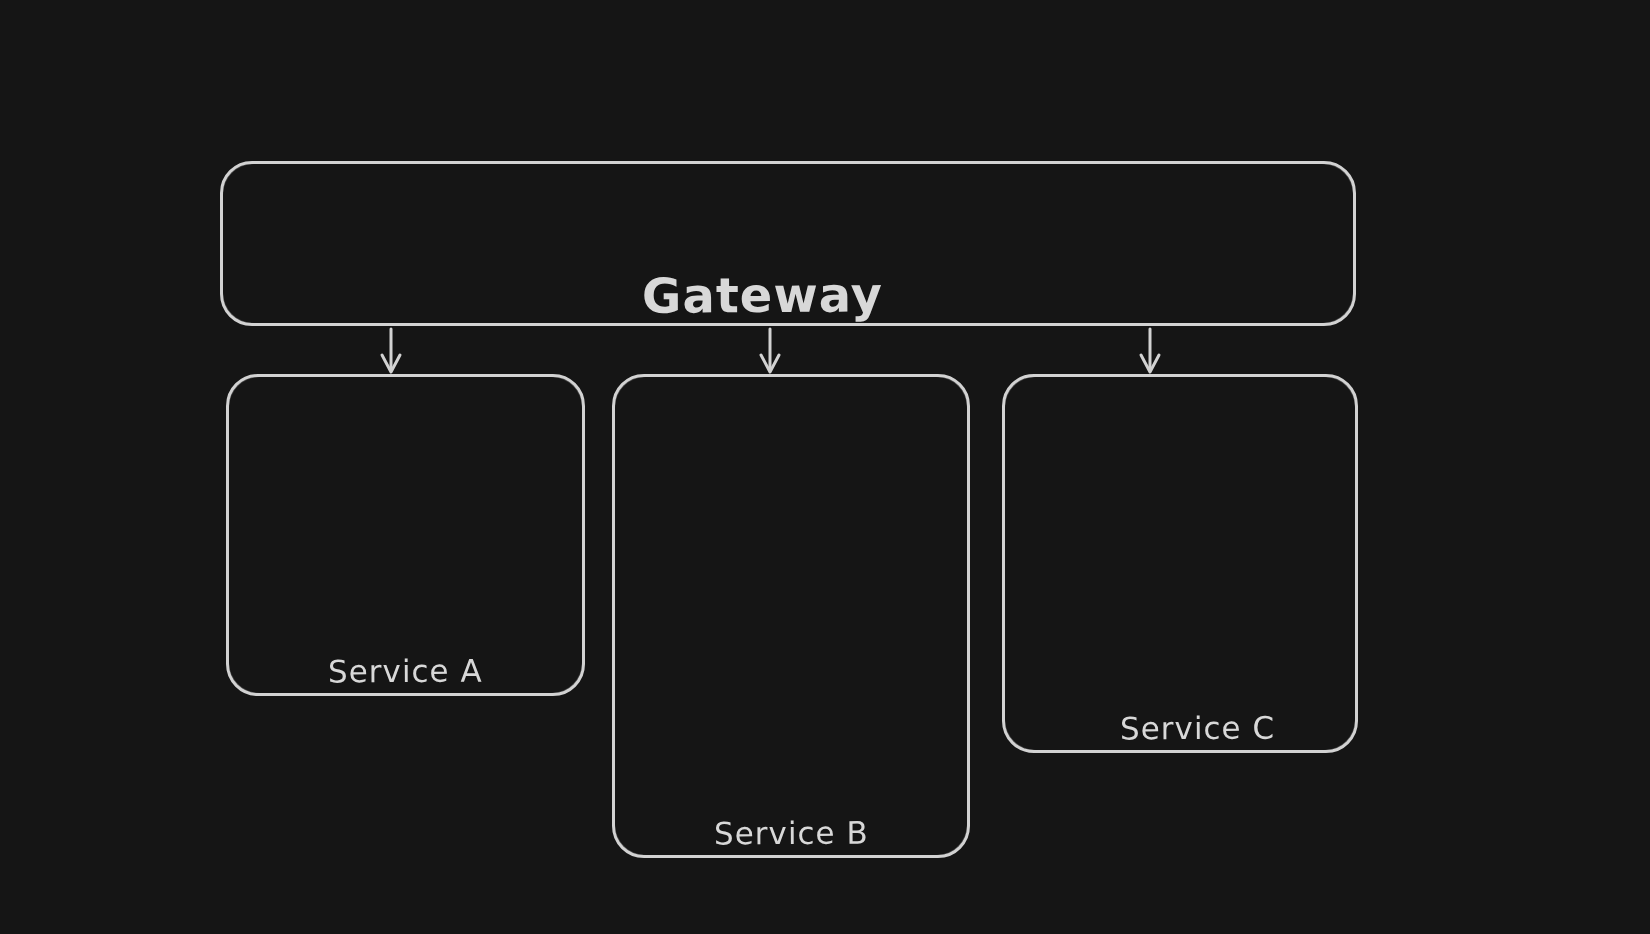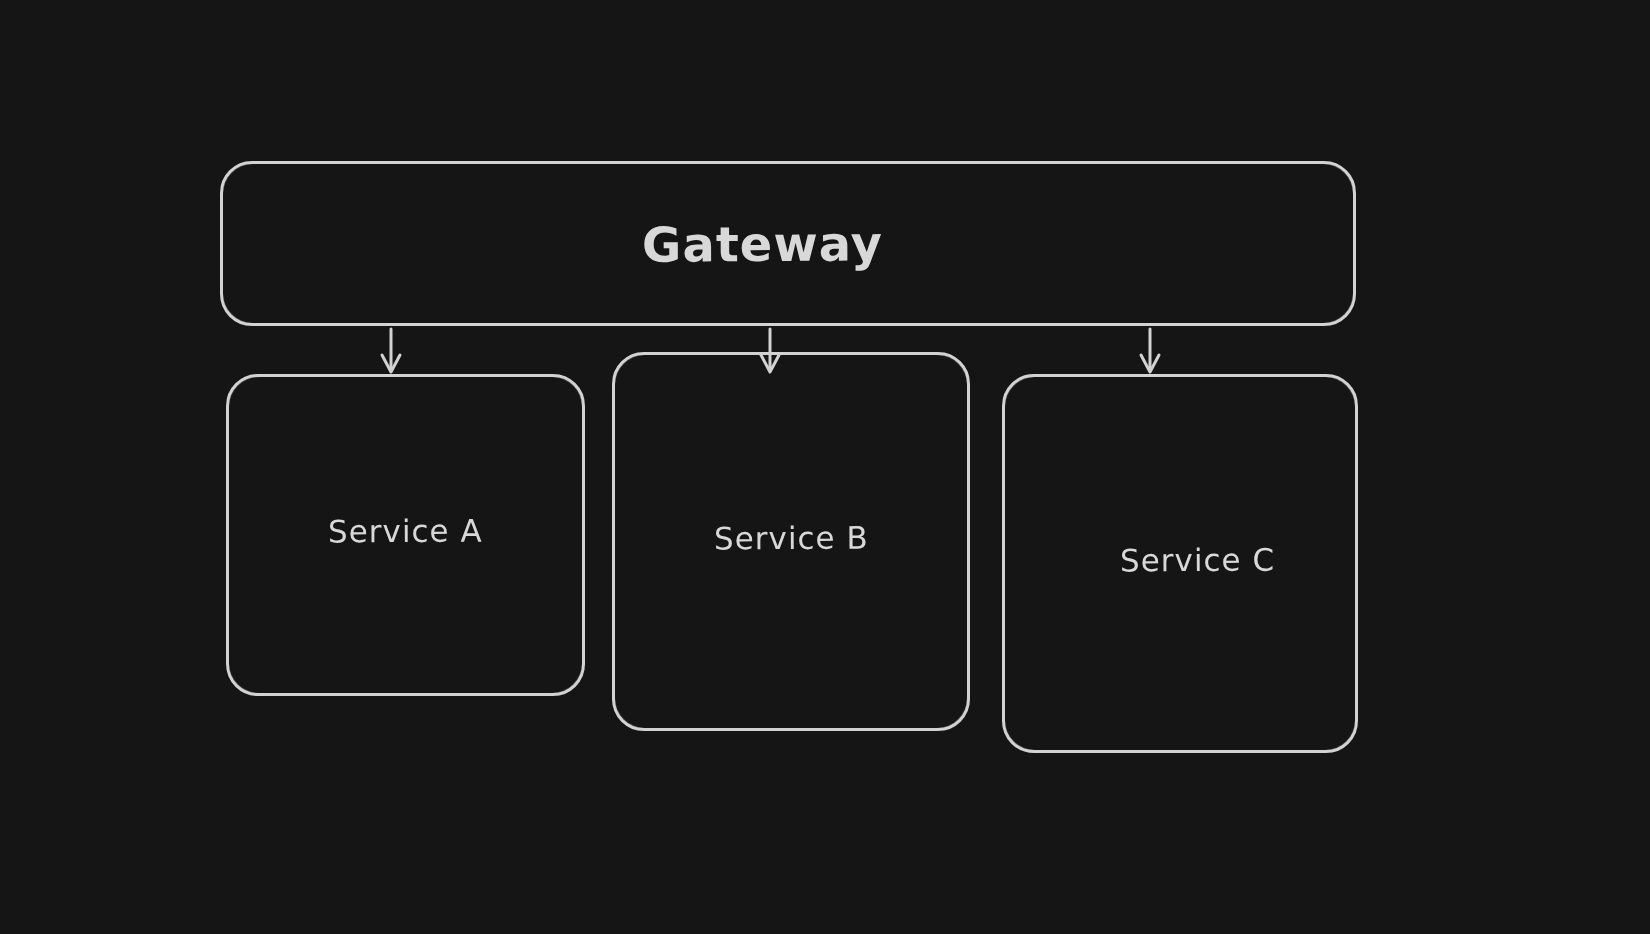--- a/index.html
+++ b/index.html
@@ -17,40 +17,40 @@
     height: 934px;
     background: #151515;
   }
   .node {
     position: absolute;
     box-sizing: border-box;
     border: 3.5px solid #d2d2d2;
     border-radius: 32px;
     background: transparent;
     display: flex;
-    align-items: center;
+    align-items: flex-end;
     justify-content: center;
   }
   
   .node::after {
     content: "";
     position: absolute;
     inset: -1px;
     border-radius: 32px;
     border: 1px solid rgba(210,210,210,0.25);
     pointer-events: none;
   }
   .node-gateway {
     left: 220px;
     top: 161px;
     width: 1136px;
     height: 165px;
   }
   .node-service-a { left: 226px;  top: 374px; width: 359px; height: 322px; }
-  .node-service-b { left: 612px;  top: 352px; width: 358px; height: 379px; }
+  .node-service-b { left: 612px;  top: 374px; width: 358px; height: 484px; }
   .node-service-c { left: 1002px; top: 374px; width: 356px; height: 379px; padding-left: 35px; }
 
   .label {
     color: #d8d8d8;
     letter-spacing: 1px;
     white-space: nowrap;
     user-select: none;
   }
   .label-gateway {
     font-size: 48px;

